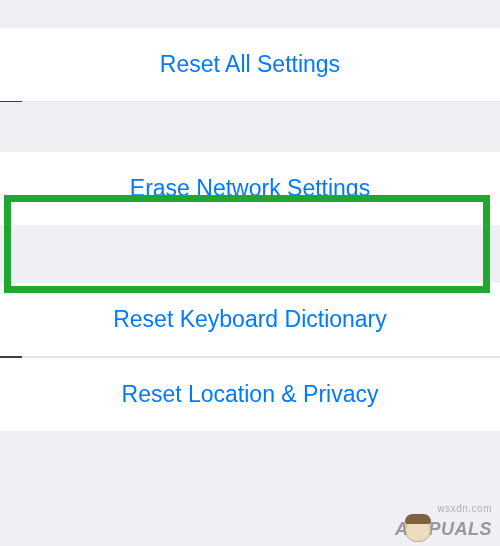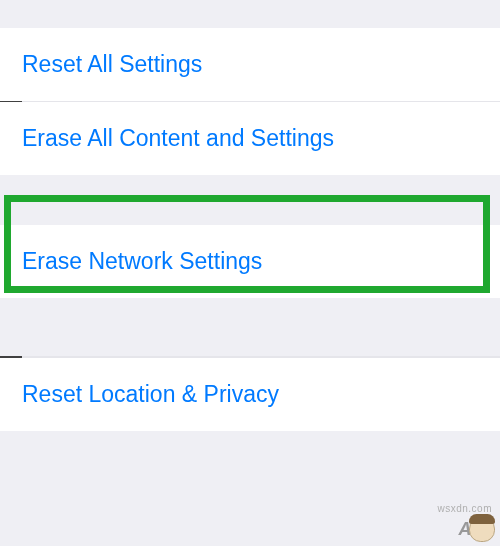--- a/index.html
+++ b/index.html
@@ -10,20 +10,21 @@
     body {
       width: 500px;
       height: 546px;
       background: #efeff4;
       font-family: -apple-system, 'Helvetica Neue', Helvetica, Arial, sans-serif;
       position: relative;
       overflow: hidden;
     }
     .section {
       background: #404040;
+      text-align: center;
     }
     .row {
       background: #ffffff;
       padding: 23px 22px;
       color: #007aff;
       font-size: 23px;
       font-weight: 400;
       cursor: pointer;
       position: relative;
     }
@@ -105,45 +106,46 @@
 </head>
 <body>
 
 <div class="top-gap"></div>
 
 <div class="section">
   <div class="row">
     <span>Reset All Settings</span>
   </div>
   <div class="separator"></div>
-  <div class="row">
-    <span>Erase All Content and Settings</span>
-  </div>
 </div>
 
 <div class="section-gap"></div>
 
 <div class="section">
   <div class="row">
     <span>Erase Network Settings</span>
   </div>
 </div>
 
 <div class="section-gap-small"></div>
 
 <div class="section-gap"></div>
 
 <div class="section">
+  <div class="row">
+    <span>Reset Keyboard Dictionary</span>
+  </div>
   <div class="separator"></div>
   <div class="separator"></div>
   <div class="row">
     <span>Reset Location &amp; Privacy</span>
   </div>
 </div>
 
 <div class="highlight-box" id="hl" style="top: 195px; left: 4px; width: 486px; height: 98px;"></div>
 
 <div class="attribution">wsxdn.com</div>
 
 <div class="watermark">
   <span class="text">A</span>
   <span class="head"></span>
+  <span class="text">PUALS</span>
 </div>
 
 </body></html>

